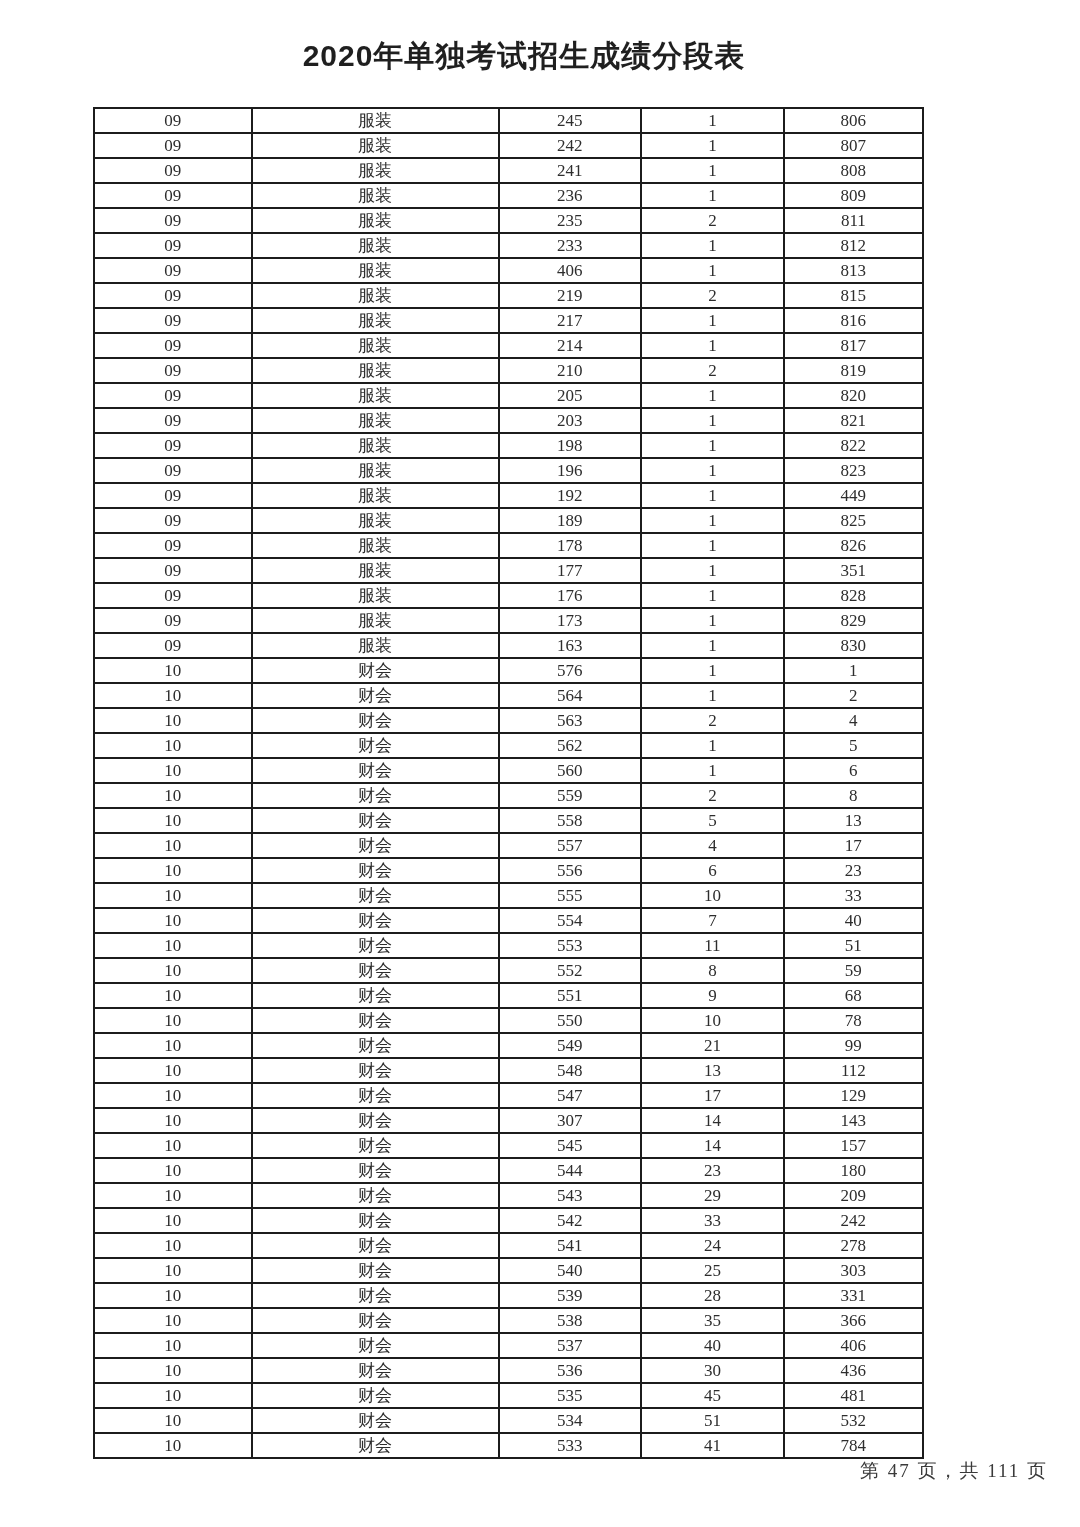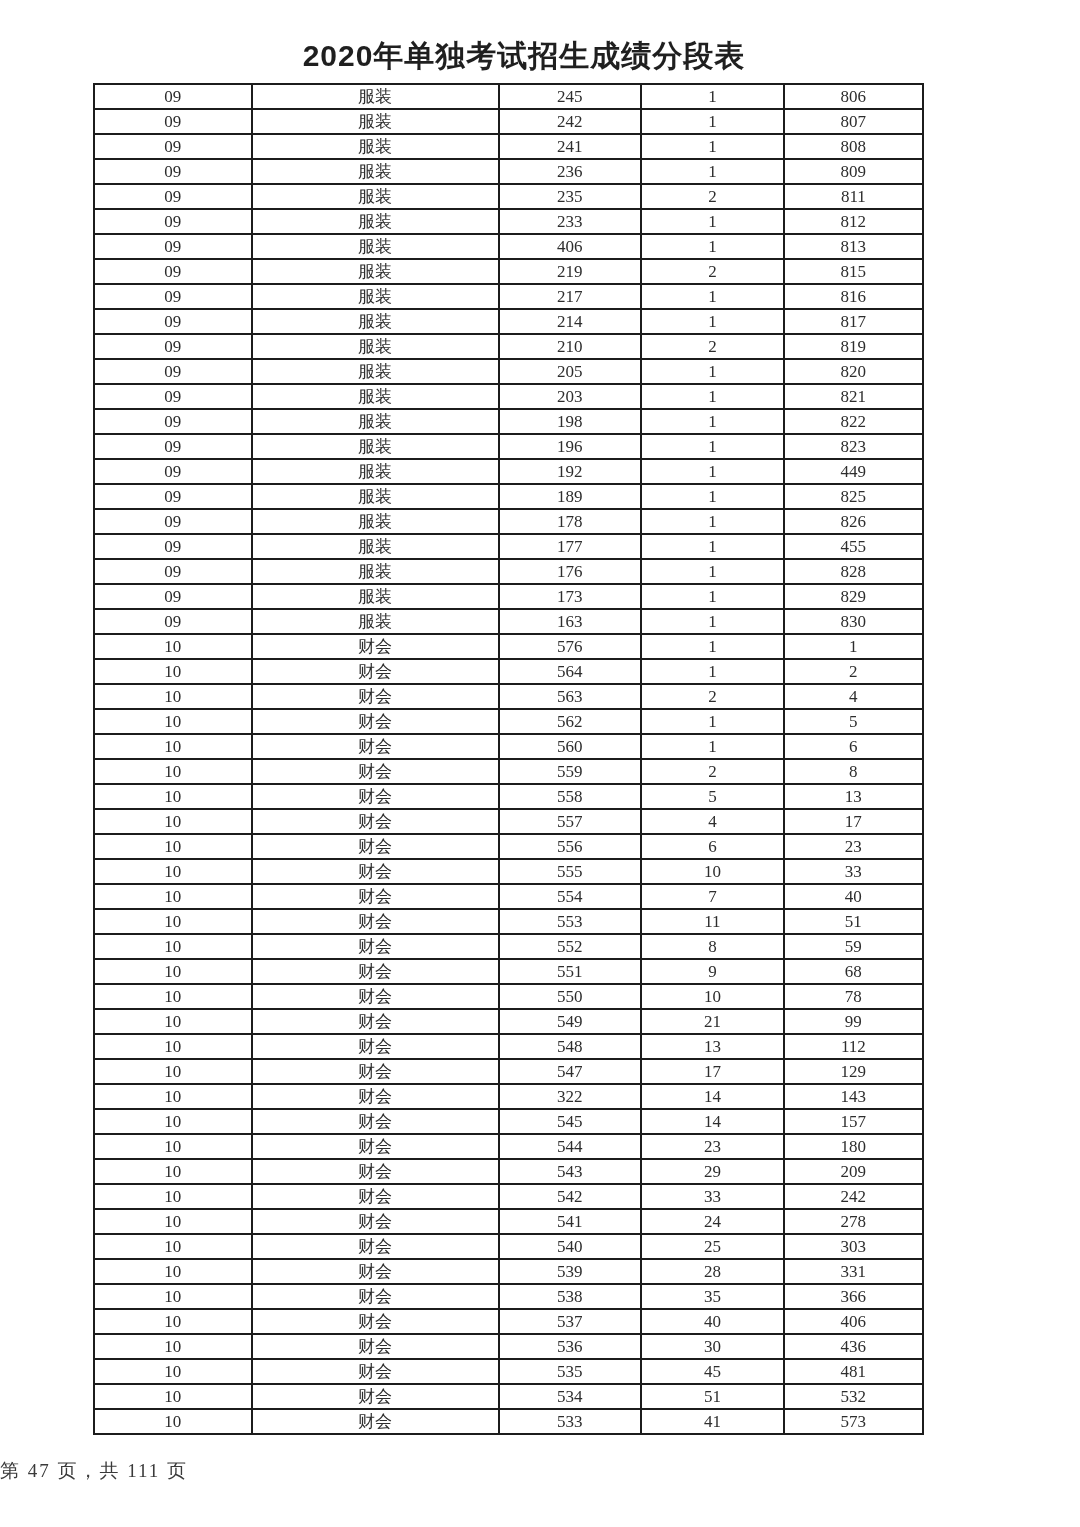--- a/index.html
+++ b/index.html
@@ -21,21 +21,21 @@
     margin: 0;
     text-align: center;
     font-family: "Liberation Sans", sans-serif;
     font-weight: 700;
     font-size: 30px;
     letter-spacing: 1px;
     color: #1f1f1f;
   }
   table.score-table {
     position: absolute;
-    left: 93px; top: 83px;
+    left: 93px; top: 107px;
     width: 831px;
     border-collapse: collapse;
     table-layout: fixed;
   }
   table.score-table td {
     border: 2px solid #1c1c1c;
     height: 22.6px;
     padding: 0;
     text-align: center;
     vertical-align: middle;
@@ -47,21 +47,21 @@
   }
   col.c-code  { width: 19.0%; }
   col.c-major { width: 29.8%; }
   col.c-score { width: 17.2%; }
   col.c-count { width: 17.2%; }
   col.c-cum   { width: 16.8%; }
   .page-footer {
     position: absolute;
     top: 1458px; left: 0;
     width: 100%;
-    text-align: left;
+    text-align: right;
     font-family: "Liberation Serif", serif;
     font-size: 19px;
     letter-spacing: 2px;
     color: #3a3a3a;
   }
 </style>
 </head>
 <body>
 
 <div class="page">
@@ -201,21 +201,21 @@
           <td>服装</td>
           <td>178</td>
           <td>1</td>
           <td>826</td>
         </tr>
         <tr>
           <td>09</td>
           <td>服装</td>
           <td>177</td>
           <td>1</td>
-          <td>455</td>
+          <td>351</td>
         </tr>
         <tr>
           <td>09</td>
           <td>服装</td>
           <td>176</td>
           <td>1</td>
           <td>828</td>
         </tr>
         <tr>
           <td>09</td>
@@ -353,21 +353,21 @@
         <tr>
           <td>10</td>
           <td>财会</td>
           <td>547</td>
           <td>17</td>
           <td>129</td>
         </tr>
         <tr>
           <td>10</td>
           <td>财会</td>
-          <td>322</td>
+          <td>307</td>
           <td>14</td>
           <td>143</td>
         </tr>
         <tr>
           <td>10</td>
           <td>财会</td>
           <td>545</td>
           <td>14</td>
           <td>157</td>
         </tr>
@@ -446,20 +446,20 @@
           <td>财会</td>
           <td>534</td>
           <td>51</td>
           <td>532</td>
         </tr>
         <tr>
           <td>10</td>
           <td>财会</td>
           <td>533</td>
           <td>41</td>
-          <td>573</td>
+          <td>784</td>
         </tr>
       </tbody>
   </table>
 
   <div class="page-footer">第 47 页，共 111 页</div>
 
 </div>
 
 </body></html>

